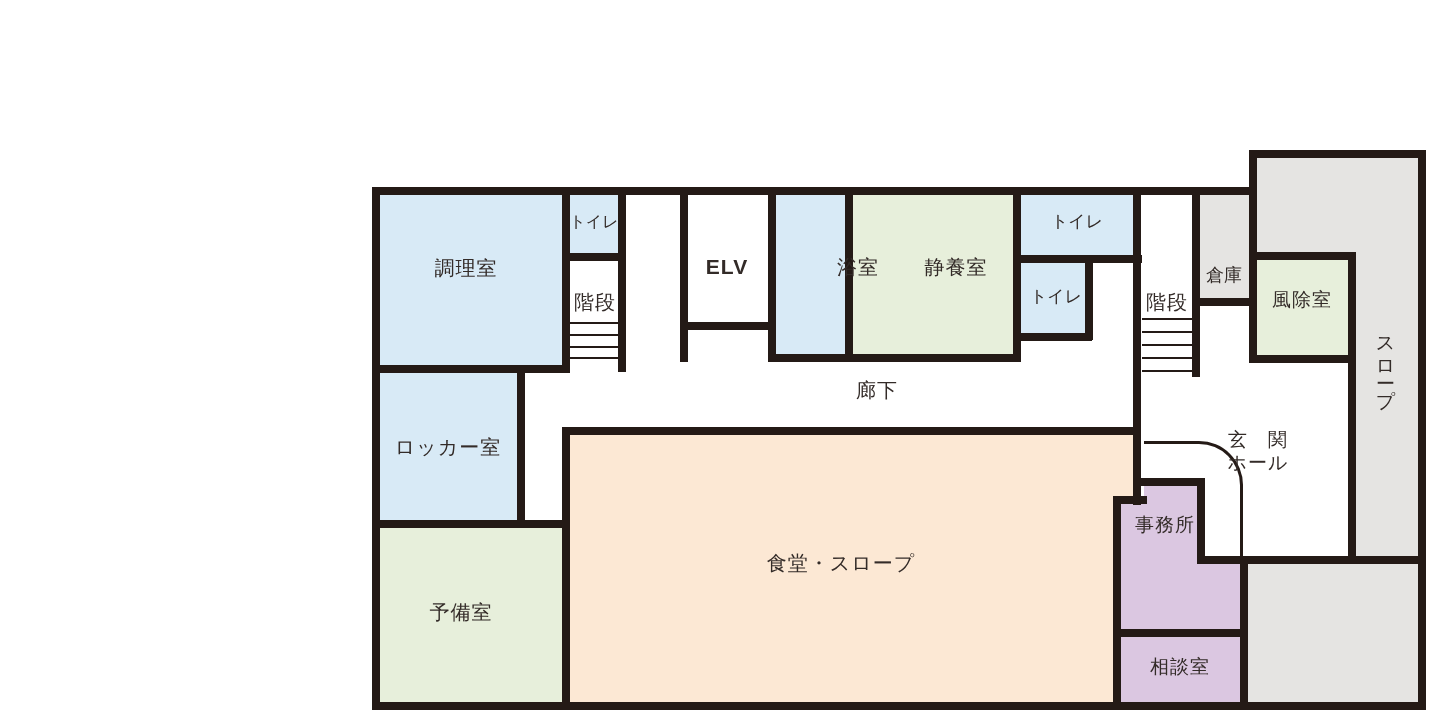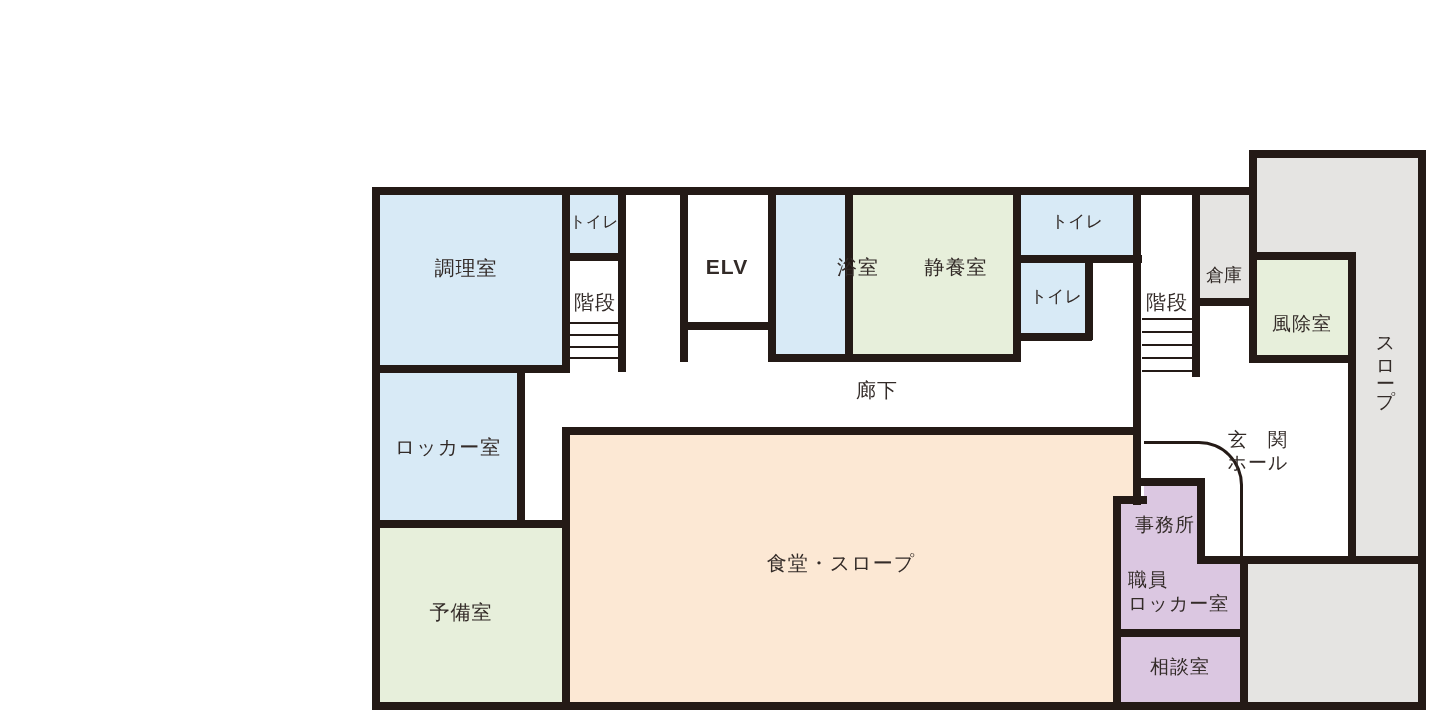--- a/index.html
+++ b/index.html
@@ -128,30 +128,26 @@
   <div class="label" style="left:466px;top:268px;">調理室</div>
   <div class="label small" style="left:594px;top:221px;">トイレ</div>
   <div class="label" style="left:595px;top:302px;">階段</div>
   <div class="label fs21" style="left:727px;top:266px;">ELV</div>
   <div class="label" style="left:858px;top:267px;text-align:center;">浴室</div>
   <div class="label" style="left:932px;top:267px;margin-left:24px;">静養室</div>
   <div class="label fs17" style="left:1077px;top:221px;">トイレ</div>
   <div class="label fs17" style="left:1056px;top:296px;">トイレ</div>
   <div class="label" style="left:1167px;top:302px;">階段</div>
   <div class="label fs18" style="left:1224px;top:251px;">倉庫</div>
-  <div class="label fs19" style="left:1302px;top:323px;">風除室</div>
+  <div class="label fs19" style="left:1302px;top:299px;">風除室</div>
   <div class="label fs19 vertical" style="left:1386px;top:362px;">スロープ</div>
   <div class="label fs19" style="left:1226px;top:451px;margin-left:32px;">
     <span>玄　関</span>
     <span>ホール</span>
   </div>
   <div class="label" style="left:877px;top:390px;">廊下</div>
   <div class="label" style="left:448px;top:447px;">ロッカー室</div>
   <div class="label" style="left:461px;top:612px;">予備室</div>
   <div class="label" style="left:841px;top:563px;">食堂・スロープ</div>
   <div class="label fs19" style="left:1165px;top:524px;">事務所</div>
-  <div class="label fs19 leftblock" style="left:1128px;top:592px;line-height:24px;">
-    <span>職員</span>
-    <span>ロッカー室</span>
-  </div>
   <div class="label fs19" style="left:1180px;top:666px;font-family:Liberation Serif, serif;">相談室</div>
 
 </div>
 
 </body></html>

